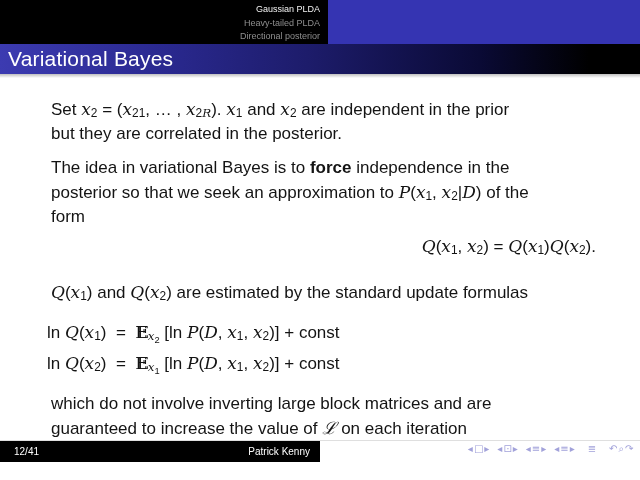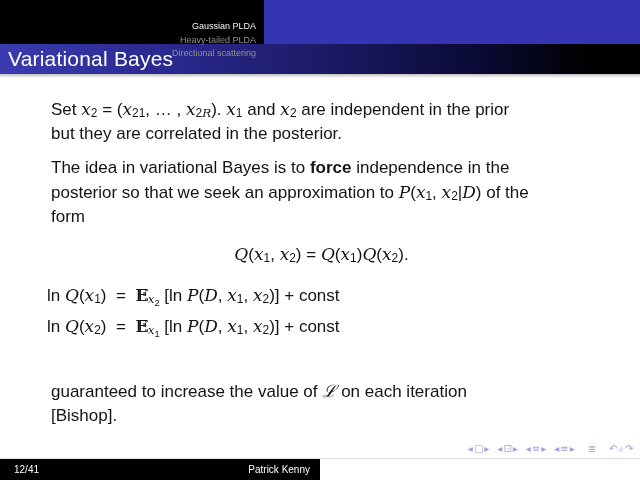--- a/index.html
+++ b/index.html
@@ -3,40 +3,40 @@
 <meta charset="utf-8">
 <style>
   html,body{margin:0;padding:0;background:#888;}
   .slide{
     position:relative;width:640px;height:480px;background:#ffffff;overflow:hidden;
     font-family:"Liberation Sans","DejaVu Sans",sans-serif;color:#141414;
   }
   
   .headline{display:flex;height:44px;width:640px;}
   .head-left{
-    width:264px;box-sizing:border-box;background:#000000;
-    text-align:right;padding:20px 8px 0 0;
+    width:328px;box-sizing:border-box;background:#000000;
+    text-align:right;padding:3px 8px 0 0;
     font-size:9px;line-height:13.5px;color:#8f8f8f;
   }
   .head-left .sec{cursor:pointer;}
   .head-left .sec.current{color:#f2f2f2;}
   .head-right{flex:1;background:#3534b2;}
   
   .frametitle{
     height:30px;line-height:30px;padding-left:8px;
     background:linear-gradient(90deg,#3c3bb1 0%,#2a2990 25%,#1d1c6b 48%,#0a0a35 75%,#000 92%);
     color:#ffffff;font-size:21px;letter-spacing:0.2px;
   }
   .title-shadow{height:4px;background:linear-gradient(180deg,rgba(0,0,0,0.25),rgba(0,0,0,0));}
   
   .body{position:relative;height:380px;box-sizing:border-box;padding:0 44px 0 47px;font-size:17px;}
   .para{margin:4px;line-height:24px;}
   .p1{margin-top:19px;}
   .p2{margin-top:10px;}
-  .eq-center{margin-top:12px;text-align:center;line-height:26px;}
+  .eq-center{margin-top:4px;text-align:right;line-height:26px;}
   .p3{margin-top:20px;}
   .eqgroup{margin-top:12px;text-align:left;}
   .eqrow{line-height:30px;}
   .p4{margin-top:13px;}
   
   .i{font-style:italic;font-family:"DejaVu Serif","Liberation Serif",serif;}
   .b{font-weight:bold;}
   .sub{font-size:0.7em;vertical-align:-0.18em;line-height:1;}
   .ssub{font-size:0.55em;vertical-align:-0.55em;line-height:1;}
   .bb{font-family:"DejaVu Serif","Liberation Serif",serif;font-style:normal;position:relative;display:inline-block;}
@@ -46,60 +46,61 @@
   .navsyms{
     position:absolute;right:6px;bottom:26px;
     font-size:10px;line-height:10px;color:#a2a2da;
     font-family:"DejaVu Sans",sans-serif;
   }
   .navsyms span{cursor:pointer;padding:0 0.5px;}
   .navsyms .ng{margin-left:7px;}
   .navsyms .nbig{margin-left:12px;}
   
   .footline{
-    position:absolute;left:0;bottom:0;width:640px;height:22px;display:flex;
+    position:absolute;left:0;bottom:18px;width:640px;height:22px;display:flex;
     font-size:10px;color:#ffffff;border-top:1px solid rgba(220,220,220,0.9);box-sizing:border-box;
   }
   .foot-left{
     width:320px;box-sizing:border-box;background:#000000;
     display:flex;justify-content:space-between;align-items:center;
     padding:0 10px 0 14px;
   }
   .foot-right{
     flex:1;background:#3534b2;display:flex;align-items:center;padding-left:15px;
   }
 </style>
 </head>
 <body>
 
 <div class="slide">
 
   <div class="headline">
     <div class="head-left">
       <div class="sec current">Gaussian PLDA</div>
       <div class="sec">Heavy-tailed PLDA</div>
-      <div class="sec">Directional scattering</div>
+      <div class="sec">Directional posterior</div>
     </div>
     <div class="head-right"></div>
   </div>
 
   <div class="frametitle">
     <span>Variational Bayes</span>
   </div>
   <div class="title-shadow"></div>
 
   <div class="body">
     <p class="para p1"><span>Set </span><span class="i">x</span><span class="sub">2</span><span> = (</span><span class="i">x</span><span class="sub">21</span><span>, … , </span><span class="i">x</span><span class="sub">2</span><span class="sub i">R</span><span>). </span><span class="i">x</span><span class="sub">1</span><span> and </span><span class="i">x</span><span class="sub">2</span><span> are independent in the prior</span><br><span>but they are correlated in the posterior.</span></p>
     <p class="para p2"><span>The idea in variational Bayes is to </span><span class="b">force</span><span> independence in the</span><br><span>posterior so that we seek an approximation to </span><span class="i">P</span><span>(</span><span class="i">x</span><span class="sub">1</span><span>, </span><span class="i">x</span><span class="sub">2</span><span>|</span><span class="i">D</span><span>)</span><span> of the</span><br><span>form</span></p>
     <div class="eq-center"><span class="i">Q</span><span>(</span><span class="i">x</span><span class="sub">1</span><span>, </span><span class="i">x</span><span class="sub">2</span><span>) = </span><span class="i">Q</span><span>(</span><span class="i">x</span><span class="sub">1</span><span>)</span><span class="i">Q</span><span>(</span><span class="i">x</span><span class="sub">2</span><span>).</span></div>
+    <p class="para p3"><span class="i">Q</span><span>(</span><span class="i">x</span><span class="sub">1</span><span>) and </span><span class="i">Q</span><span>(</span><span class="i">x</span><span class="sub">2</span><span>) are estimated by the standard update formulas</span></p>
     <div class="eqgroup">
       <div class="eqrow"><span>ln </span><span class="i">Q</span><span>(</span><span class="i">x</span><span class="sub">1</span><span>)</span><span>&nbsp;&nbsp;=&nbsp;&nbsp;</span><span class="bb" data-c="E">E</span><span class="sub i">x</span><span class="ssub">2</span><span> [ln </span><span class="i">P</span><span>(</span><span class="i">D</span><span>, </span><span class="i">x</span><span class="sub">1</span><span>, </span><span class="i">x</span><span class="sub">2</span><span>)] + const</span></div>
       <div class="eqrow"><span>ln </span><span class="i">Q</span><span>(</span><span class="i">x</span><span class="sub">2</span><span>)</span><span>&nbsp;&nbsp;=&nbsp;&nbsp;</span><span class="bb" data-c="E">E</span><span class="sub i">x</span><span class="ssub">1</span><span> [ln </span><span class="i">P</span><span>(</span><span class="i">D</span><span>, </span><span class="i">x</span><span class="sub">1</span><span>, </span><span class="i">x</span><span class="sub">2</span><span>)] + const</span></div>
     </div>
-    <p class="para p4"><br><span>guaranteed to increase the value of </span><span class="cal">ℒ</span><span> on each iteration</span><br><span>[Bishop].</span></p>
+    <p class="para p4"><span>which do not involve inverting large block matrices and are</span><br><span>guaranteed to increase the value of </span><span class="cal">ℒ</span><span> on each iteration</span><br><span>[Bishop].</span></p>
   </div>
 
   <div class="navsyms">
     <span>◂</span><span>□</span><span>▸</span><span class="ng">◂</span><span>⊡</span><span>▸</span><span class="ng">◂</span><span>≡</span><span>▸</span><span class="ng">◂</span><span>≡</span><span>▸</span><span class="nbig">≣</span><span class="nbig">↶</span><span>⌕</span><span>↷</span>
   </div>
 
   <div class="footline">
     <div class="foot-left">
       <span>12/41</span>
       <span>Patrick Kenny</span>

